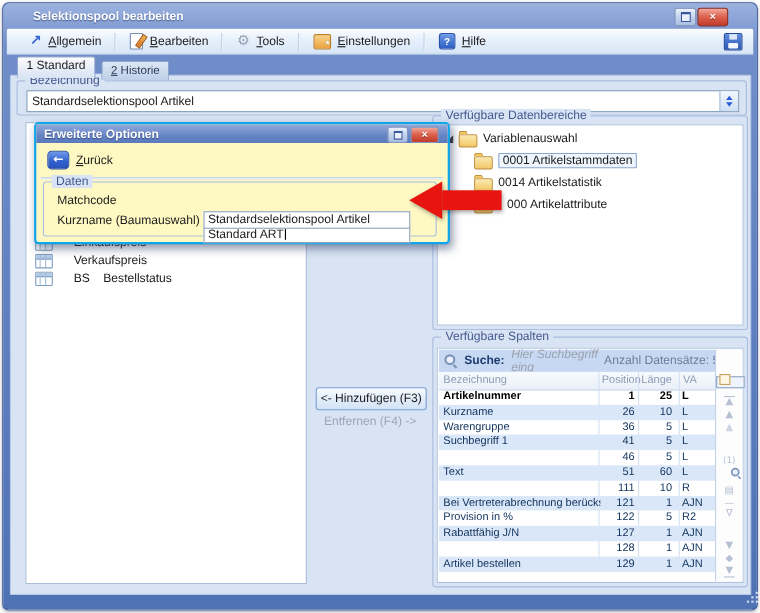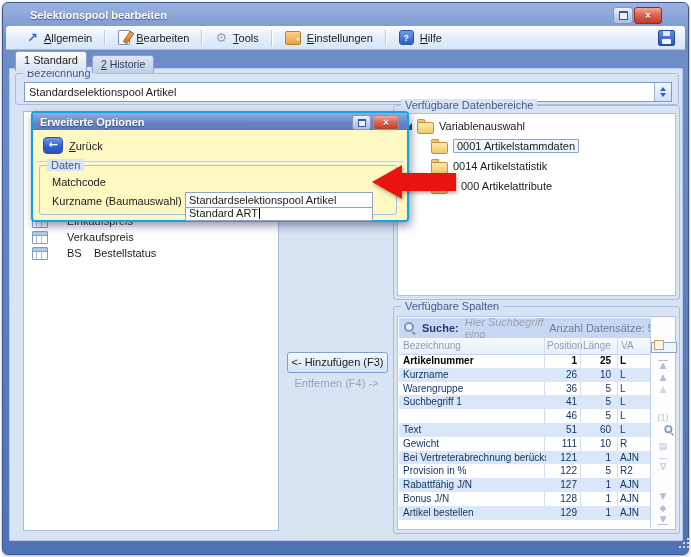--- a/index.html
+++ b/index.html
@@ -281,21 +281,20 @@
               <span class="tcell c-len">5</span>
               <span class="tcell c-va">L</span>
             </div>
           <div class="trow alt">
               <span class="tcell c-name">Text</span>
               <span class="tcell c-pos">51</span>
               <span class="tcell c-len">60</span>
               <span class="tcell c-va">L</span>
             </div>
           <div class="trow">
-              <span class="tcell c-name">Gewicht</span>
               <span class="tcell c-pos">111</span>
               <span class="tcell c-len">10</span>
               <span class="tcell c-va">R</span>
             </div>
           <div class="trow alt">
               <span class="tcell c-name">Bei Vertreterabrechnung berücksichtige</span>
               <span class="tcell c-pos">121</span>
               <span class="tcell c-len">1</span>
               <span class="tcell c-va">AJN</span>
             </div>
@@ -305,21 +304,20 @@
               <span class="tcell c-len">5</span>
               <span class="tcell c-va">R2</span>
             </div>
           <div class="trow alt">
               <span class="tcell c-name">Rabattfähig J/N</span>
               <span class="tcell c-pos">127</span>
               <span class="tcell c-len">1</span>
               <span class="tcell c-va">AJN</span>
             </div>
           <div class="trow">
-              <span class="tcell c-name">Bonus J/N</span>
               <span class="tcell c-pos">128</span>
               <span class="tcell c-len">1</span>
               <span class="tcell c-va">AJN</span>
             </div>
           <div class="trow alt">
               <span class="tcell c-name">Artikel bestellen</span>
               <span class="tcell c-pos">129</span>
               <span class="tcell c-len">1</span>
               <span class="tcell c-va">AJN</span>
             </div>

